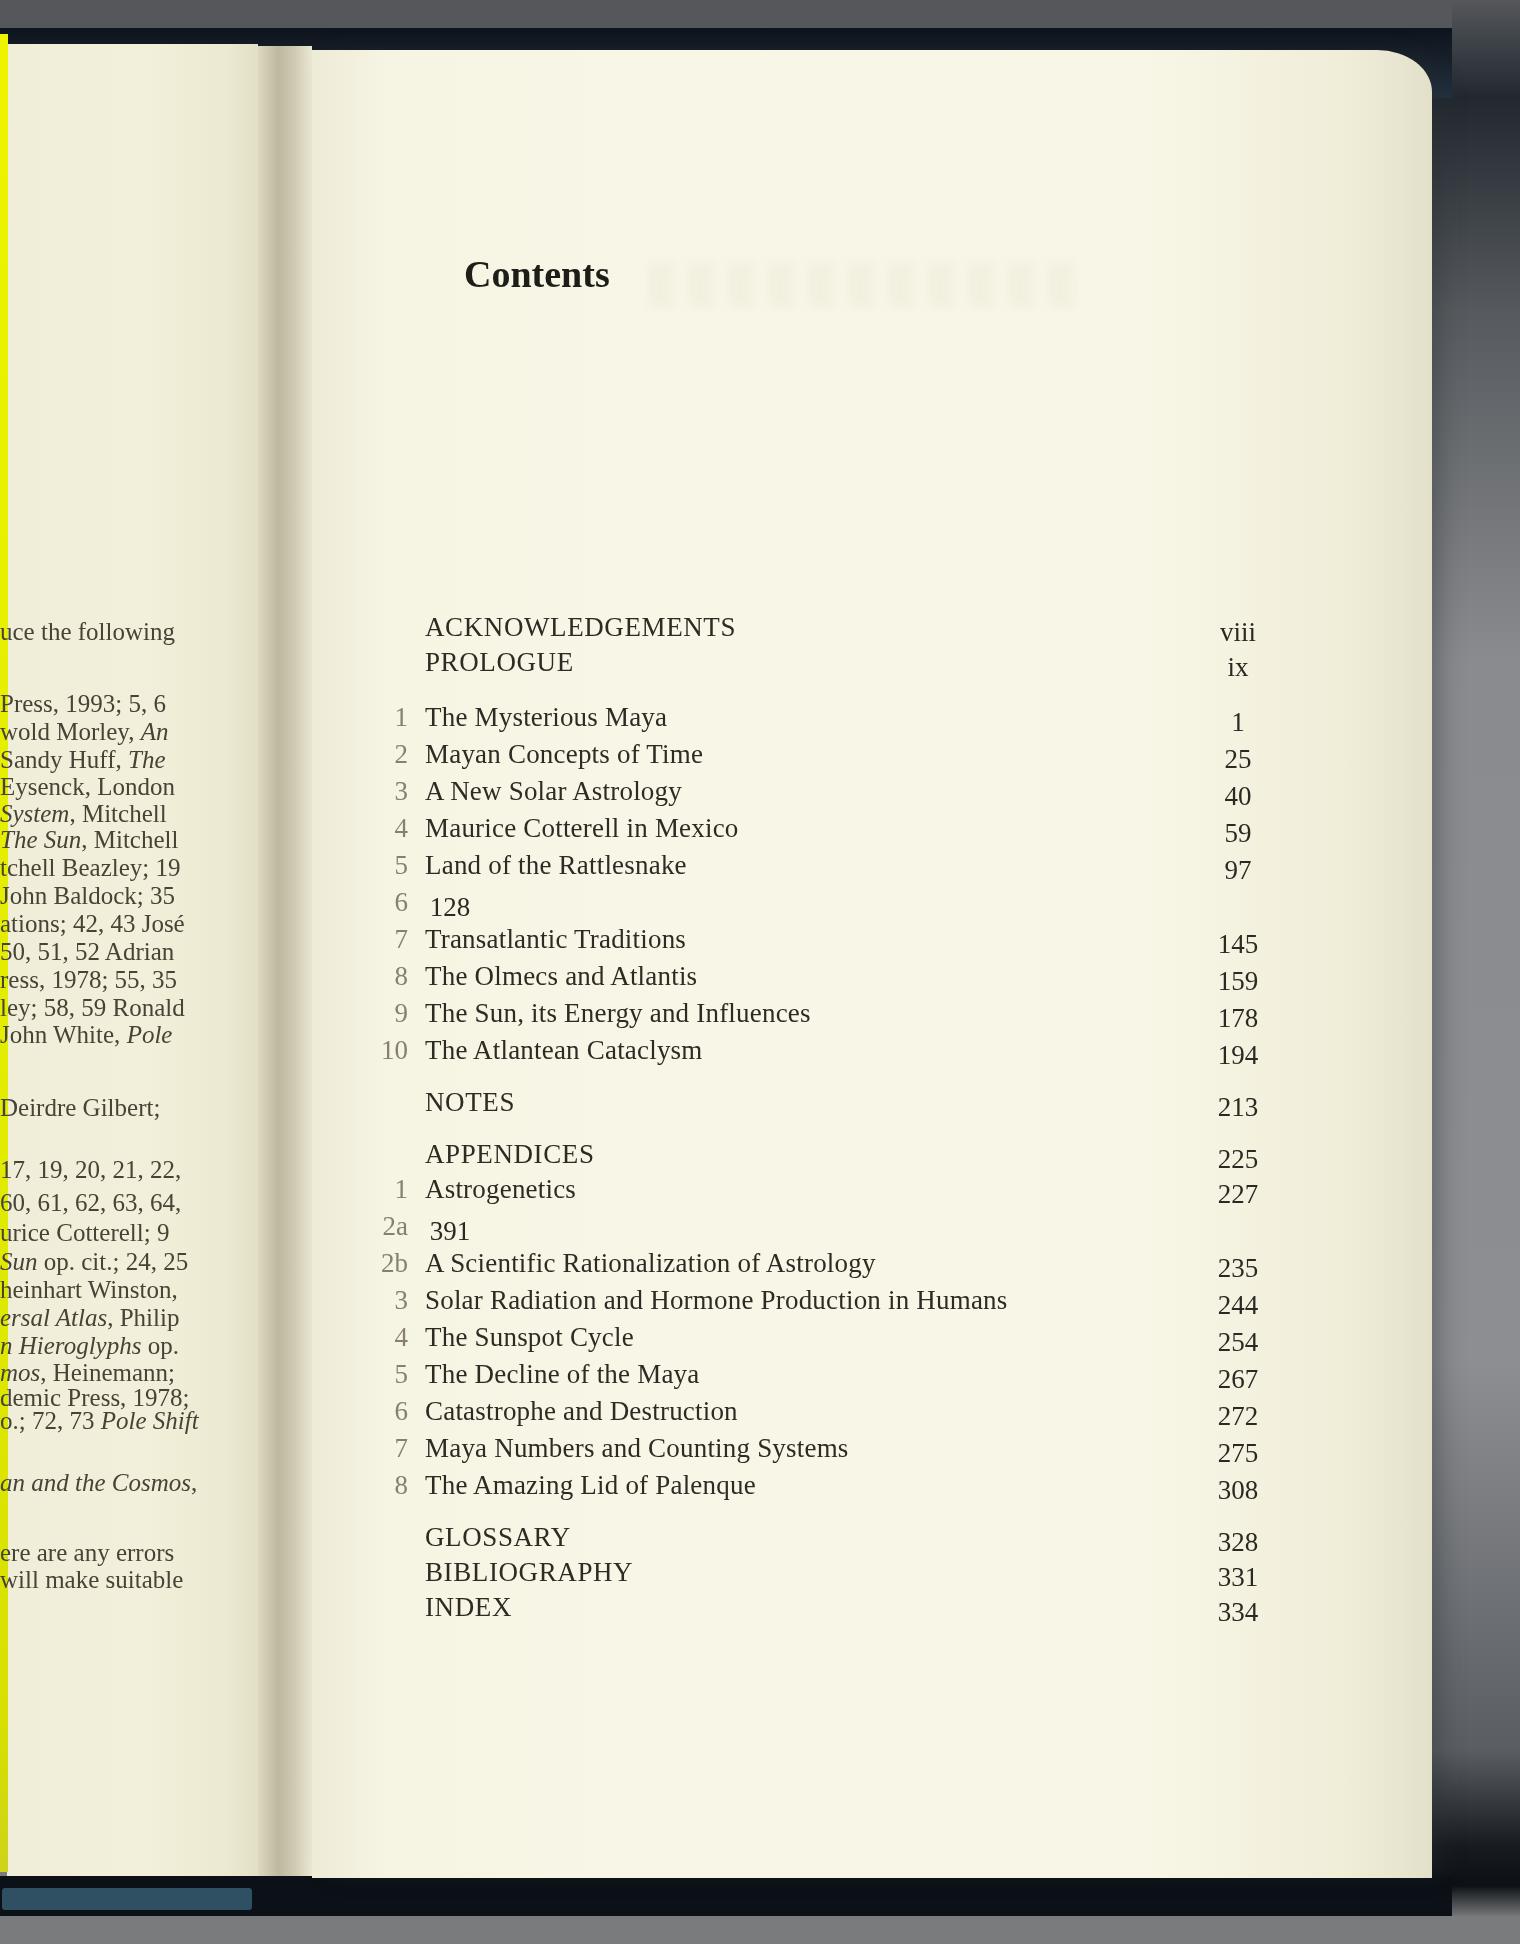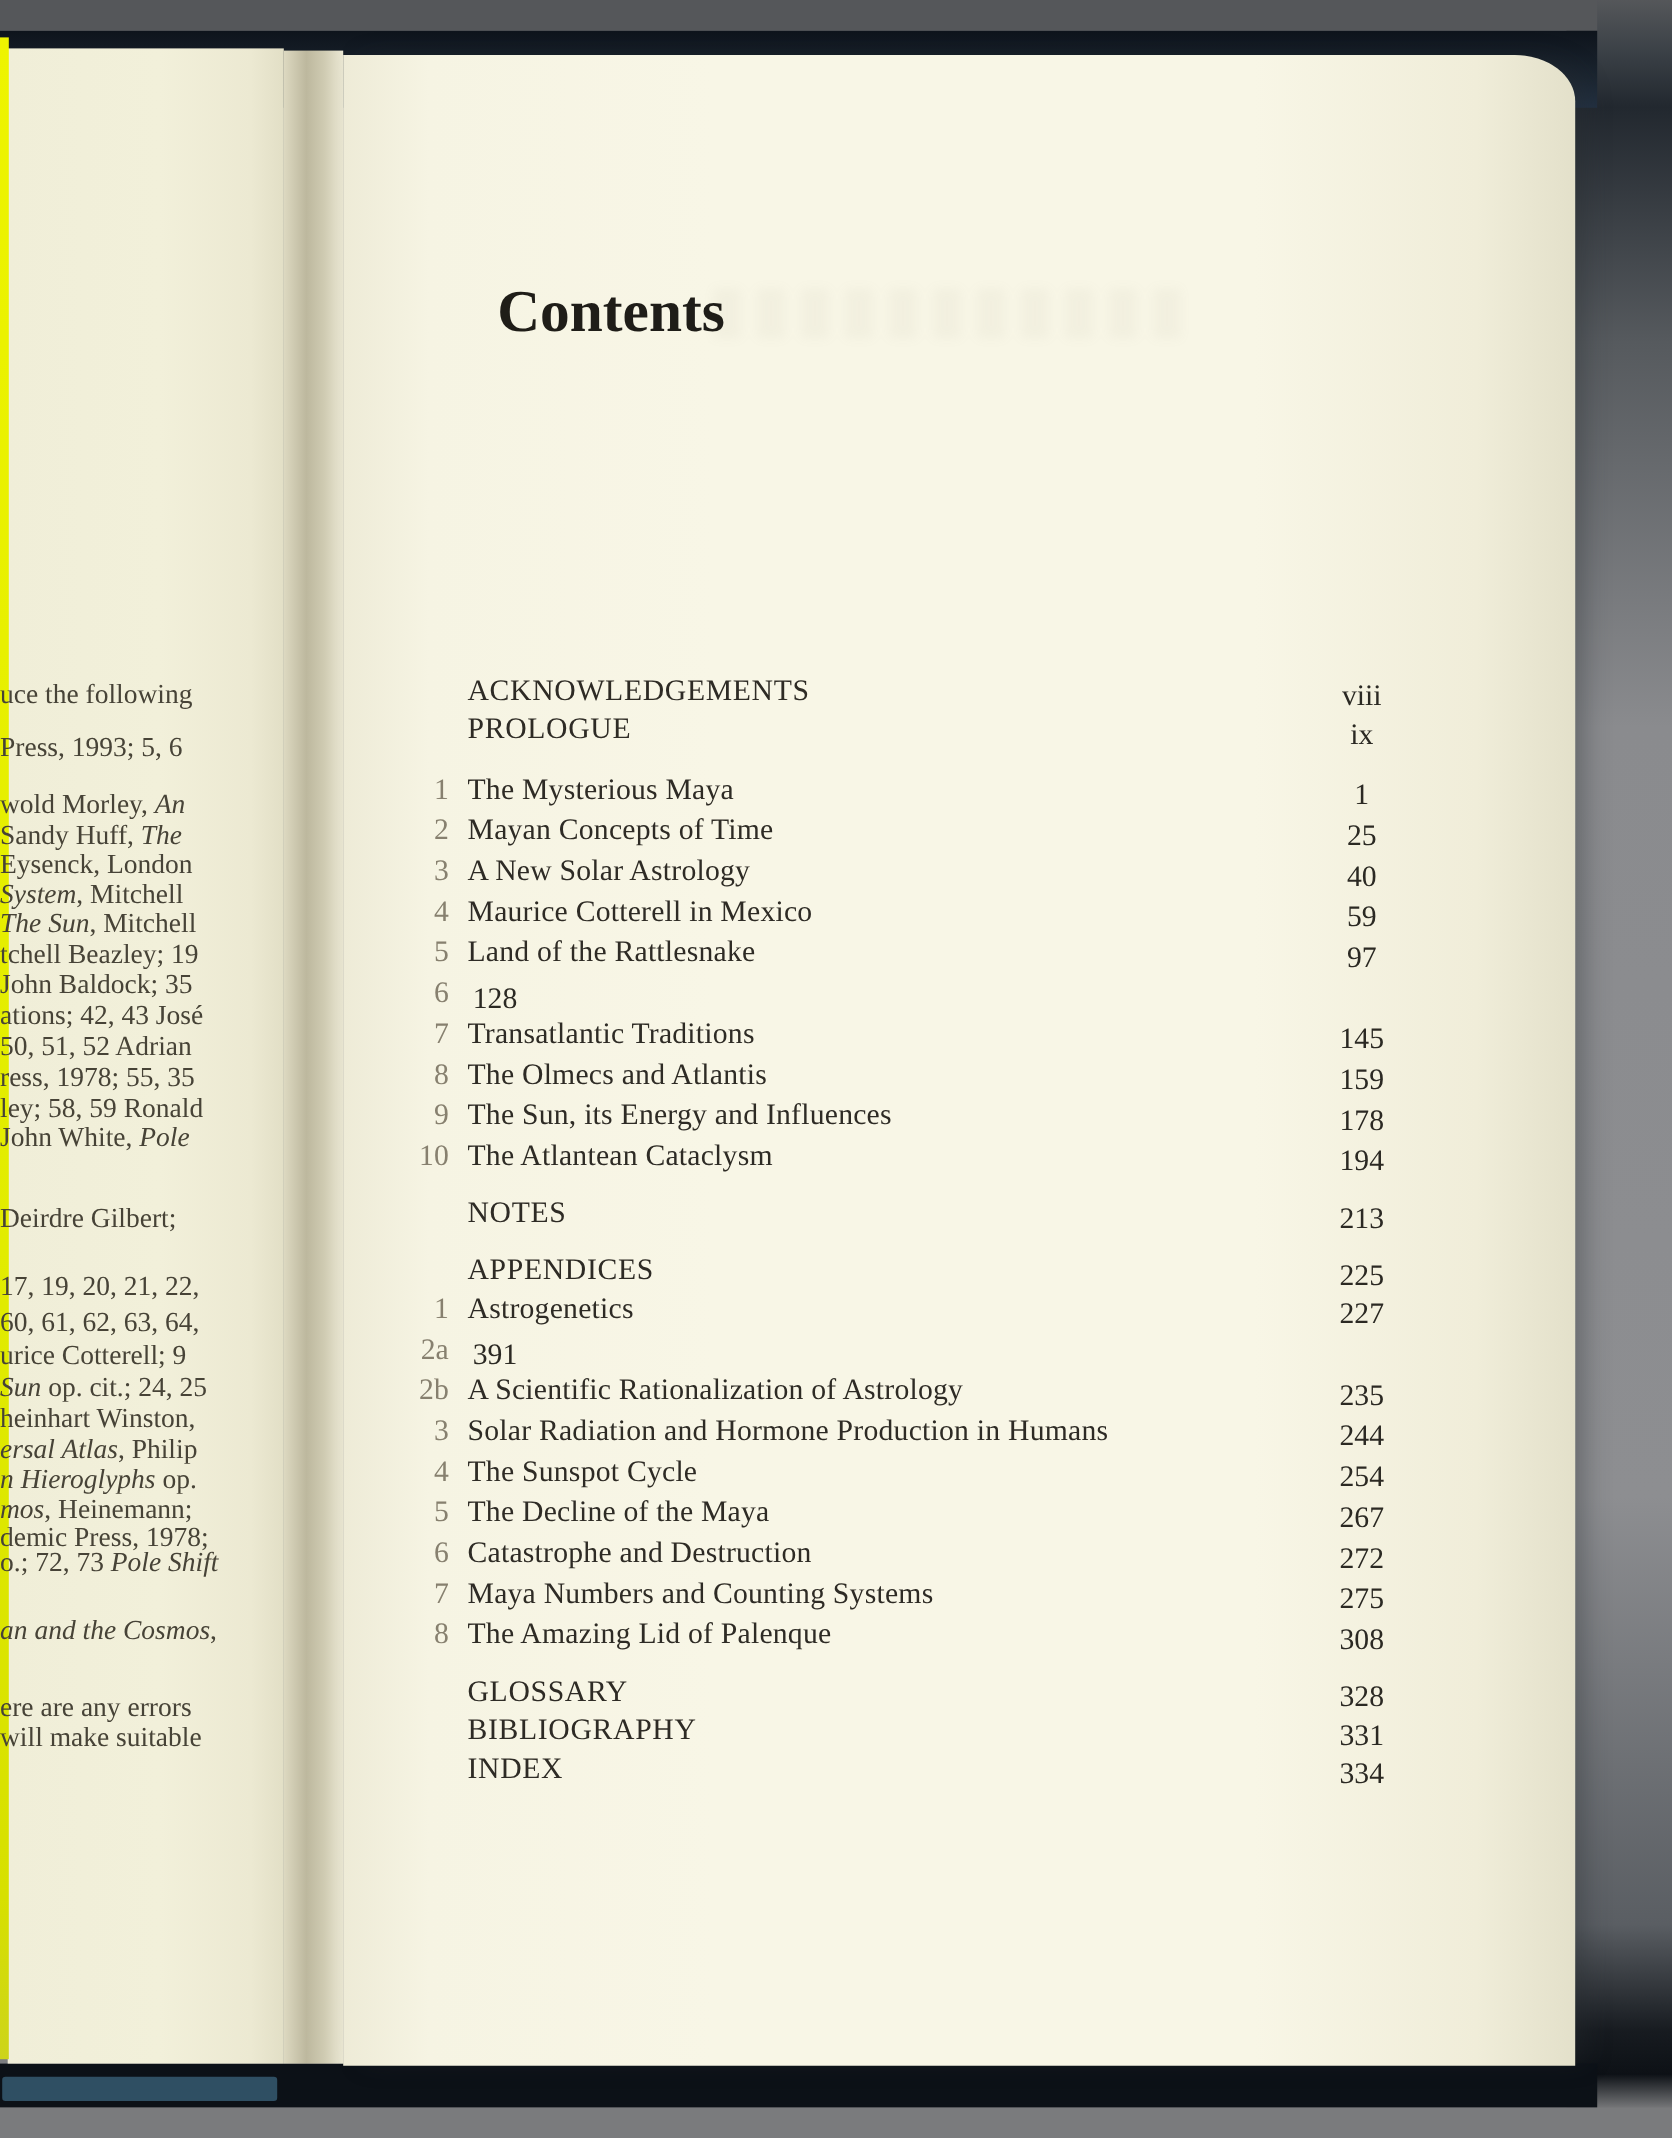--- a/index.html
+++ b/index.html
@@ -24,21 +24,21 @@
   .gutter{position:absolute;left:258px;top:46px;width:54px;height:1830px;z-index:4;
     background:linear-gradient(90deg,#ddd9c1 0%,#bdb89e 38%,#cfcbb2 68%,#ebe8d4 100%);}
   .page-right{position:absolute;left:312px;top:50px;width:1120px;height:1828px;z-index:4;
     border-top-right-radius:55px 42px;
     background:linear-gradient(90deg,#eeebd7 0%,#f6f4e3 7%,#f8f6e6 30%,#f8f6e6 74%,#f0edd9 92%,#e3e0ca 100%);
     box-shadow:14px 0 24px -6px rgba(40,44,50,.38);}
   .ghost-smudge{position:absolute;left:648px;top:262px;width:430px;height:46px;z-index:6;
     background:repeating-linear-gradient(90deg,#9a957e 0 26px,transparent 26px 40px);
     opacity:.06;filter:blur(5px);}
   
-  .page-title{position:absolute;left:452px;top:252px;z-index:7;font-size:54px;font-weight:700;
+  .page-title{position:absolute;left:464px;top:252px;z-index:7;font-size:38px;font-weight:700;
     color:#1f1d18;letter-spacing:0;}
   .toc{position:absolute;left:372px;width:908px;z-index:7;color:#2e2b25;}
   .row{display:flex;align-items:baseline;height:37px;font-size:27px;line-height:34px;}
   .row .num{width:36px;text-align:right;color:#87806f;flex:none;}
   .row .t{flex:1;padding-left:17px;letter-spacing:.2px;}
   .row .t.hdr{letter-spacing:.6px;font-family:Liberation Serif, serif;}
   .row .p{width:84px;text-align:center;flex:none;transform:translateY(5px);color:#2b2923;}
   .front{top:610px;} .front .row{height:35px;}
   .chapters{top:700px;}
   .notes{top:1085px;}
@@ -211,21 +211,21 @@
     </div>
     <div class="row">
       <span class="num"></span>
       <span class="t hdr">INDEX</span>
       <span class="p">334</span>
     </div>
   </div>
 
   <div class="frag">
     <div class="fline" style="top:618px"><span>uce the following</span><span class="it"></span><span></span></div>
-    <div class="fline" style="top:666px"><span>Press, 1993; 5, 6</span><span class="it"></span><span></span></div>
+    <div class="fline" style="top:690px"><span>Press, 1993; 5, 6</span><span class="it"></span><span></span></div>
     <div class="fline" style="top:718px"><span>wold Morley, </span><span class="it">An</span><span></span></div>
     <div class="fline" style="top:746px"><span>Sandy Huff, </span><span class="it">The</span><span></span></div>
     <div class="fline" style="top:773px"><span>Eysenck, London</span><span class="it"></span><span></span></div>
     <div class="fline" style="top:800px"><span></span><span class="it">System</span><span>, Mitchell</span></div>
     <div class="fline" style="top:826px"><span></span><span class="it">The Sun</span><span>, Mitchell</span></div>
     <div class="fline" style="top:854px"><span>tchell Beazley; 19</span><span class="it"></span><span></span></div>
     <div class="fline" style="top:882px"><span>John Baldock; 35</span><span class="it"></span><span></span></div>
     <div class="fline" style="top:910px"><span>ations; 42, 43 José</span><span class="it"></span><span></span></div>
     <div class="fline" style="top:938px"><span>50, 51, 52 Adrian</span><span class="it"></span><span></span></div>
     <div class="fline" style="top:966px"><span>ress, 1978; 55, 35</span><span class="it"></span><span></span></div>

